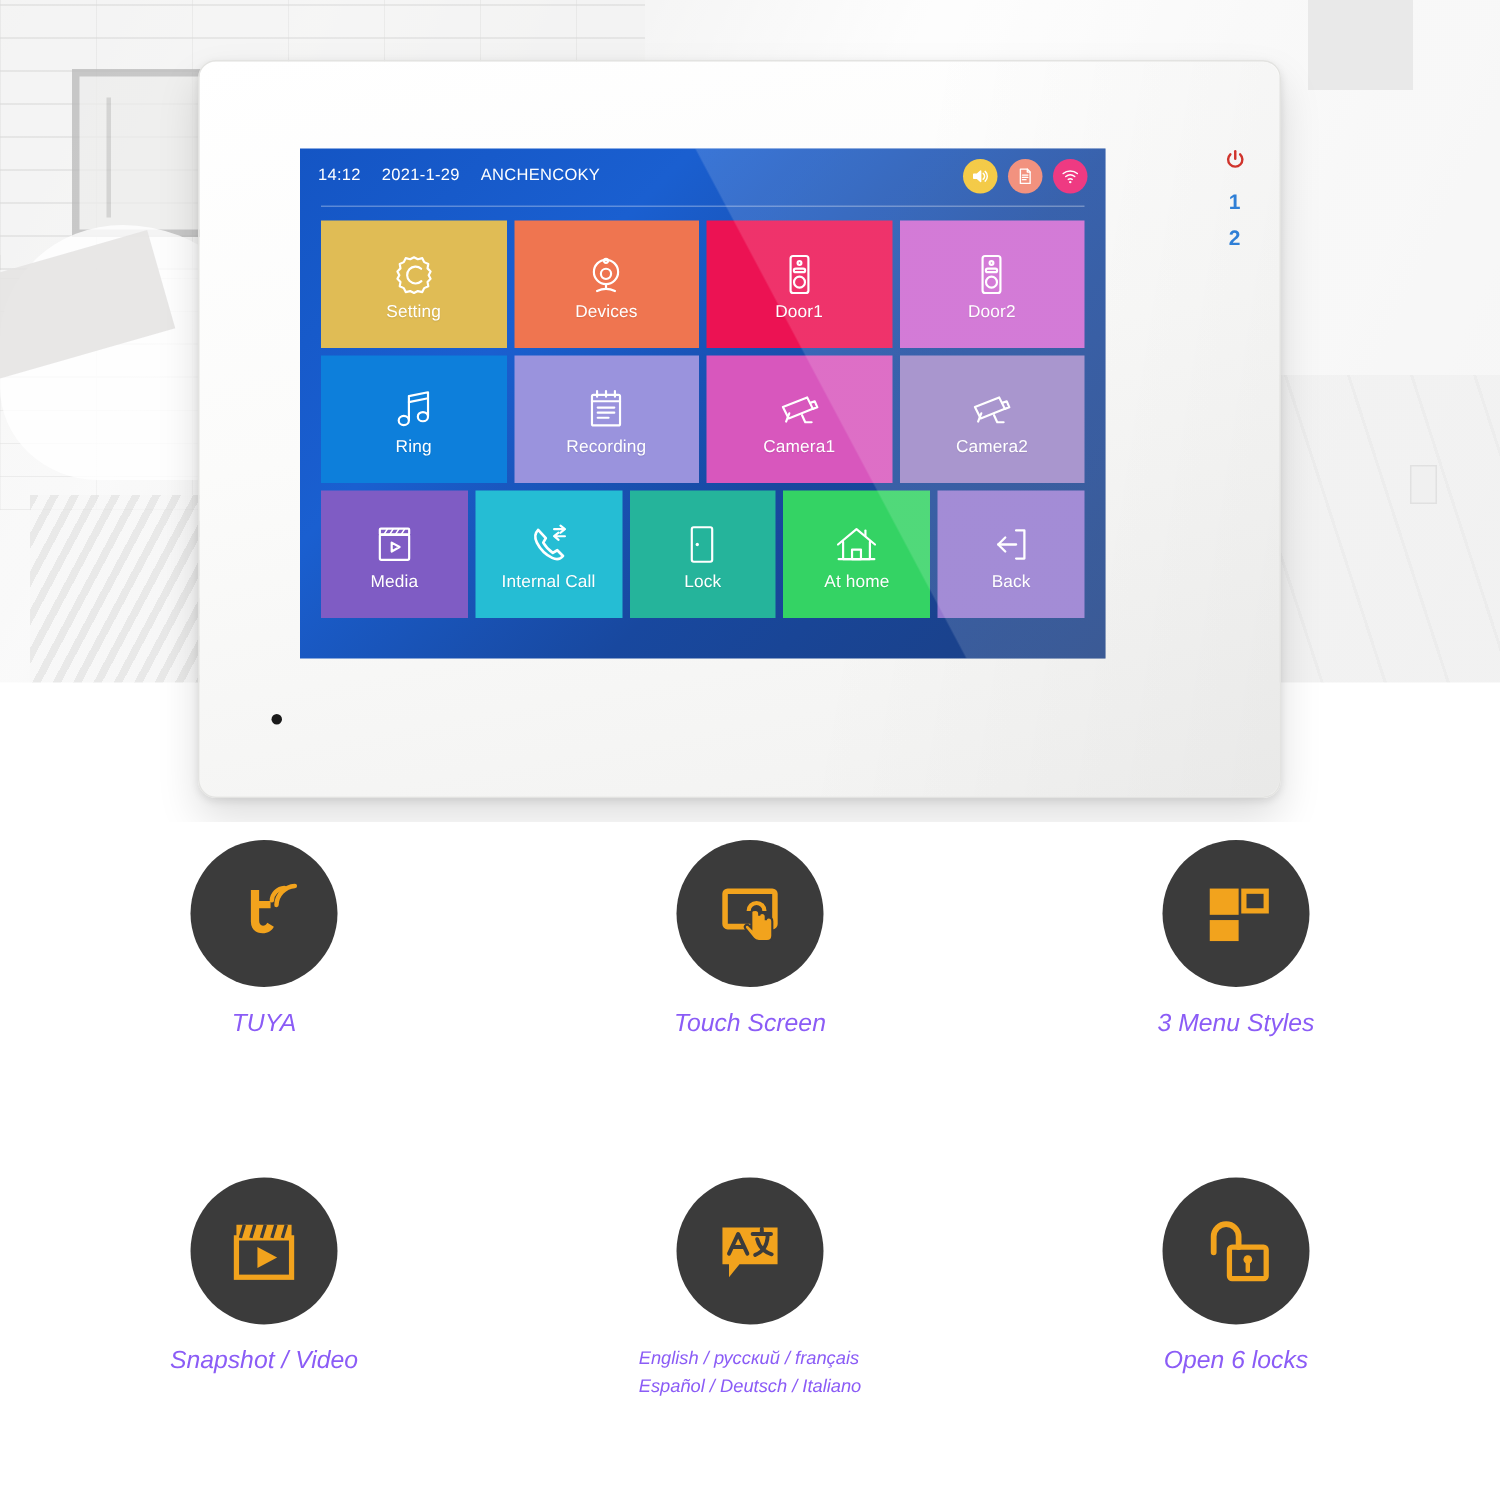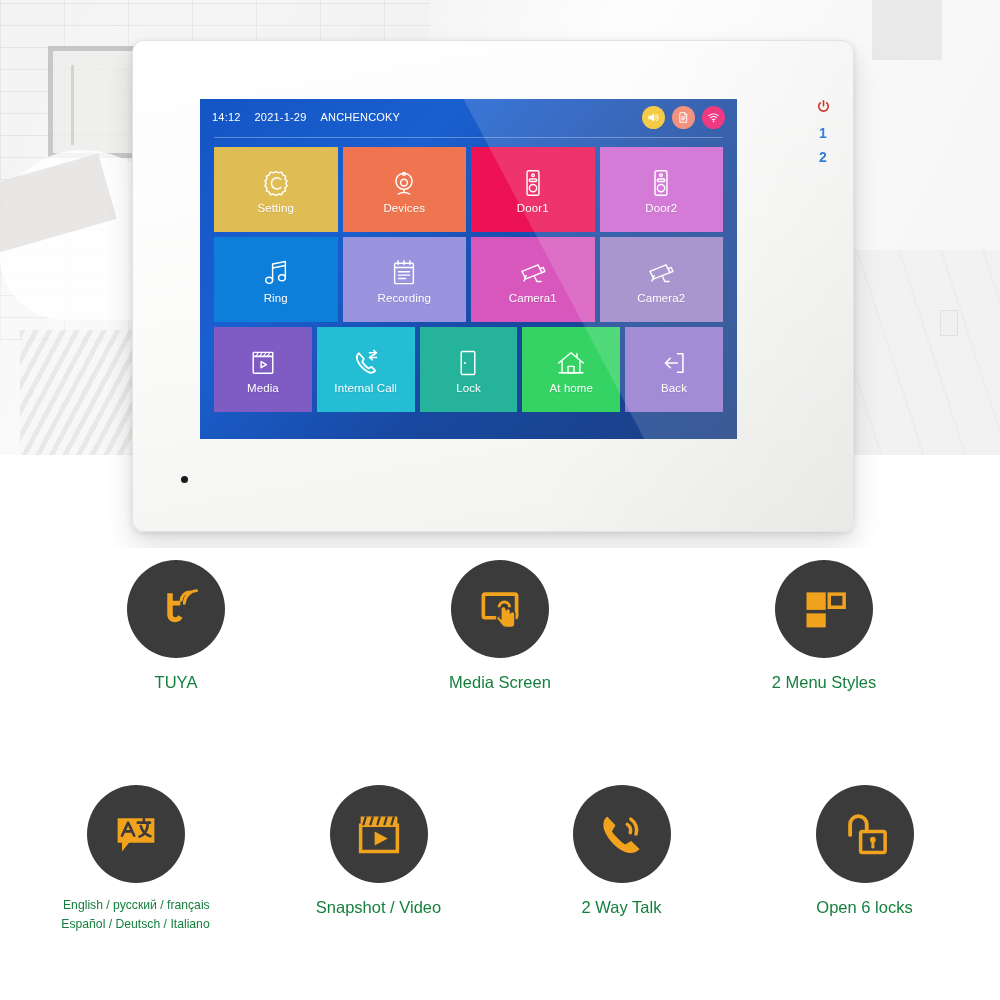--- a/index.html
+++ b/index.html
@@ -163,21 +163,21 @@
     flex: 1; display: flex; flex-direction: column;
     align-items: center; gap: 13px;
   }
   .f-circle {
     width: 98px; height: 98px; border-radius: 50%;
     background: #3b3b3b;
     display: flex; align-items: center; justify-content: center;
   }
   .f-circle svg { width: 56px; height: 56px; }
   .f-label {
-    color: #15803d; font-size: 16.5px; text-align: right; line-height: 1.42;
+    color: #8b5cf6; font-size: 16.5px; text-align: left; line-height: 1.42; font-style: italic;
   }
   .f-label.small { font-size: 12.2px; line-height: 1.55; white-space: pre-line; }
   .f-label.two-line { white-space: pre-line; }
 </style>
 </head>
 <body>
 
 <div class="hero">
   <div class="room-photo">
     <div class="brickwall"></div>
@@ -414,75 +414,65 @@
     </div>
 
     <div class="feature">
       <div class="f-circle">
         <svg viewBox="0 0 64 64" fill="none">
           <rect x="13" y="15" width="38" height="27" rx="2" stroke="#f2a31d" stroke-width="4.2"></rect>
           <path d="M31 30 A6 6 0 0 1 43 30" stroke="#f2a31d" stroke-width="3.2" fill="none"></path>
           <path d="M33 31 L33 43 L31 41 C29.5 39.5 27 41.5 28.5 43.5 L34.5 51 C35.5 52.5 37 53 38.8 53 L45 53 C47.5 53 49 51.3 49 49 L49 38 C49 36 47.6 35 46.2 35 C45 35 44 35.8 44 37.2 L44 34.5 C44 32.6 42.6 31.6 41.2 31.6 C40 31.6 39 32.4 39 33.8 L39 32.2 C39 30.3 37.6 29.3 36.2 29.3 C34.8 29.3 33 30 33 31 Z" fill="#f2a31d" stroke="#3b3b3b" stroke-width="1.6"></path>
         </svg>
       </div>
-      <div class="f-label">Media Screen</div>
+      <div class="f-label">Touch Screen</div>
     </div>
 
     <div class="feature">
       <div class="f-circle">
         <svg viewBox="0 0 64 64" fill="none">
           <rect x="12" y="13" width="22" height="20" fill="#f2a31d"></rect>
           <rect x="38" y="15" width="17" height="15" stroke="#f2a31d" stroke-width="4"></rect>
           <rect x="12" y="37" width="22" height="16" fill="#f2a31d"></rect>
         </svg>
       </div>
-      <div class="f-label">2 Menu Styles</div>
+      <div class="f-label">3 Menu Styles</div>
     </div>
 
 
 
 
   </div>
 
   <div class="feature-row row2">
-
-    <div class="feature">
-      <div class="f-circle">
-        <svg viewBox="0 0 64 64" fill="none">
-          <path d="M11 14 L53 14 L53 42 L24 42 L16 52 L16 42 L11 42 Z" fill="#f2a31d"></path>
-          <path d="M16 34 L23 19 L30 34 M18.5 29 L27.5 29" stroke="#3b3b3b" stroke-width="3" stroke-linecap="round" stroke-linejoin="round" fill="none"></path>
-          <path d="M34 19 L48 19 M41 15 L41 19 M45.5 19 C45.5 28 41 33 36 35 M37.5 23 C39 29 43.5 33 48.5 34.5" stroke="#3b3b3b" stroke-width="3" stroke-linecap="round" fill="none"></path>
-        </svg>
-      </div>
-      <div class="f-label small">English / русский / français
-Español /  Deutsch / Italiano</div>
-    </div>
 
     <div class="feature">
       <div class="f-circle">
         <svg viewBox="0 0 64 64" fill="none">
           <rect x="11" y="22" width="42" height="30" stroke="#f2a31d" stroke-width="4"></rect>
           <path d="M11 22 L11 12 L53 12 L53 22 Z" fill="#f2a31d"></path>
           <path d="M17 12 L14 22 M25 12 L22 22 M33 12 L30 22 M41 12 L38 22 M49 12 L46 22" stroke="#3b3b3b" stroke-width="2.6"></path>
           <path d="M27 29 L42 37 L27 45 Z" fill="#f2a31d"></path>
         </svg>
       </div>
       <div class="f-label">Snapshot / Video</div>
     </div>
 
     <div class="feature">
       <div class="f-circle">
         <svg viewBox="0 0 64 64" fill="none">
-          <path d="M15 12 C10 16 9.5 23 13 30.5 C17.5 40 26 48.5 35.5 52.5 C42 55 48.5 53.5 52 49 L42.5 40 L35.5 44 C30.5 40.5 24 34 20.5 29 L24.5 22 Z" fill="#f2a31d"></path>
-          <path d="M38 21 A8.5 8.5 0 0 1 41.5 30.5" stroke="#f2a31d" stroke-width="4" stroke-linecap="round"></path>
-          <path d="M42 15 A15 15 0 0 1 48 32" stroke="#f2a31d" stroke-width="4" stroke-linecap="round"></path>
-        </svg>
-      </div>
-      <div class="f-label">2 Way Talk</div>
-    </div>
+          <path d="M11 14 L53 14 L53 42 L24 42 L16 52 L16 42 L11 42 Z" fill="#f2a31d"></path>
+          <path d="M16 34 L23 19 L30 34 M18.5 29 L27.5 29" stroke="#3b3b3b" stroke-width="3" stroke-linecap="round" stroke-linejoin="round" fill="none"></path>
+          <path d="M34 19 L48 19 M41 15 L41 19 M45.5 19 C45.5 28 41 33 36 35 M37.5 23 C39 29 43.5 33 48.5 34.5" stroke="#3b3b3b" stroke-width="3" stroke-linecap="round" fill="none"></path>
+        </svg>
+      </div>
+      <div class="f-label small">English / русский / français
+Español /  Deutsch / Italiano</div>
+    </div>
+
 
     <div class="feature">
       <div class="f-circle">
         <svg viewBox="0 0 64 64" fill="none">
           <rect x="27" y="29" width="28" height="24" rx="2" stroke="#f2a31d" stroke-width="4"></rect>
           <path d="M34 29 L34 21 A9.5 9.5 0 0 0 15 21 L15 33" stroke="#f2a31d" stroke-width="4.4" stroke-linecap="round" fill="none"></path>
           <circle cx="41" cy="38.5" r="3.3" fill="#f2a31d"></circle>
           <path d="M41 41 L41 47" stroke="#f2a31d" stroke-width="3.4" stroke-linecap="round"></path>
         </svg>
       </div>

